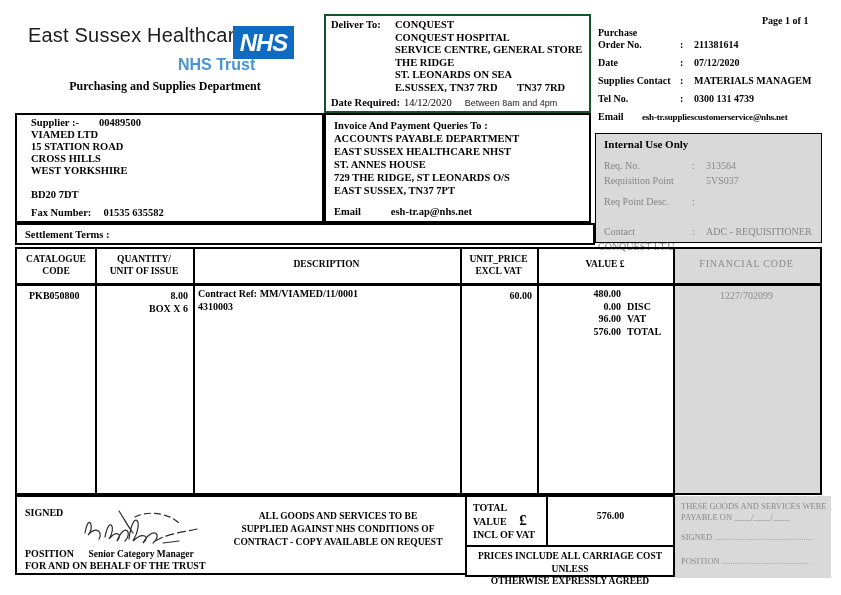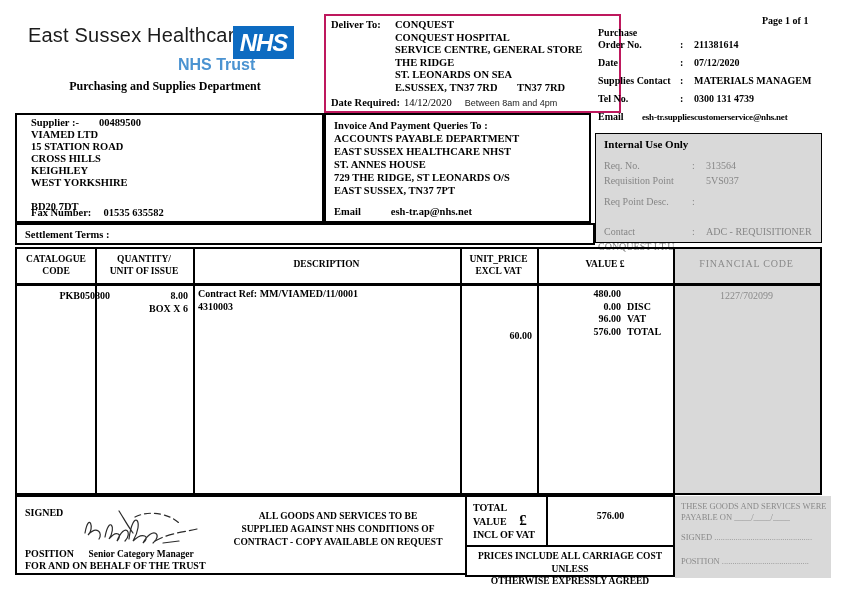--- a/index.html
+++ b/index.html
@@ -17,21 +17,21 @@
   .nhs-logo { left:233px; top:26px; width:61px; height:33px; background:#0d6bc1;
     color:#fff; display:flex; align-items:center; justify-content:center;
     font-family:"Liberation Sans",sans-serif; font-style:italic; font-weight:700;
     font-size:24px; letter-spacing:-1px; }
   .nhs-trust { left:178px; top:56px; font-family:"Liberation Sans",sans-serif;
     font-size:16px; font-weight:700; color:#4b93d1; }
   .dept { left:15px; top:79px; width:300px; text-align:center;
     font-size:12px; font-weight:700; }
 
   
-  .deliver-box { left:324px; top:14px; width:297px; height:99px; border:2px solid #be185d; }
+  .deliver-box { left:324px; top:14px; width:267px; height:99px; border:2px solid #14532d; }
   .deliver-flex { display:flex; padding:3px 5px 0 5px; }
   .deliver-label { width:64px; font-size:10.5px; font-weight:700; }
   .deliver-address { flex:1; font-size:10.5px; font-weight:700; line-height:12.6px; position:relative; }
   .deliver-line { white-space:nowrap; }
   .deliver-pc { position:absolute; left:122px; }
   .date-row { position:absolute; left:5px; bottom:3px; right:3px; display:flex; align-items:baseline; }
   .date-label { font-size:10.5px; font-weight:700; }
   .date-value { font-size:10.5px; font-weight:400; margin-left:4px; }
   .date-note { font-family:"Liberation Sans",sans-serif; font-size:9px; color:#222; margin-left:13px; }
 
@@ -177,21 +177,20 @@
   </div>
 
   <div class="abs supplier-box">
     <div class="supplier-row1">
       <span>Supplier :-</span>
       <span class="supplier-code">00489500</span>
     </div>
     <div>VIAMED LTD</div>
     <div>15 STATION ROAD</div>
     <div>CROSS HILLS</div>
-    <div>KEIGHLEY</div>
     <div>WEST YORKSHIRE</div>
     <div class="blank-line"></div>
     <div>BD20 7DT</div>
     <div class="fax-row">
       <span>Fax Number:</span>
       <span class="fax-value">01535 635582</span>
     </div>
   </div>
 
   <div class="abs invoice-box">
@@ -253,30 +252,30 @@
       <div>UNIT OF ISSUE</div>
     </div>
     <div class="th single" style="left:176px; width:267px;">DESCRIPTION</div>
     <div class="th" style="left:443px; width:77px;">
       <div>UNIT_PRICE</div>
       <div>EXCL VAT</div>
     </div>
     <div class="th single" style="left:520px; width:136px;">VALUE £</div>
     <div class="th single th-fin" style="left:656px; width:147px;">FINANCIAL CODE</div>
 
-    <div class="td" style="left:21px; top:41px; width:72px;text-align:right;">PKB050800</div>
+    <div class="td" style="left:12px; top:41px; width:72px;">PKB050800</div>
     <div class="td right" style="left:78px; top:41px; width:93px;">
       <div>8.00</div>
       <div>BOX X 6</div>
     </div>
     <div class="td" style="left:181px; top:39px; width:260px;">
       <div>Contract Ref: MM/VIAMED/11/0001</div>
       <div>4310003</div>
     </div>
-    <div class="td right" style="left:443px; top:41px; width:72px;margin-top:40px;">60.00</div>
+    <div class="td right" style="left:443px; top:41px; width:72px;">60.00</div>
     <div class="td" style="left:520px; top:39px; width:132px;">
       <div class="valrow">
         <span class="valnum">480.00</span>
         <span class="vallabel"></span>
       </div>
       <div class="valrow">
         <span class="valnum">0.00</span>
         <span class="vallabel">DISC</span>
       </div>
       <div class="valrow">

